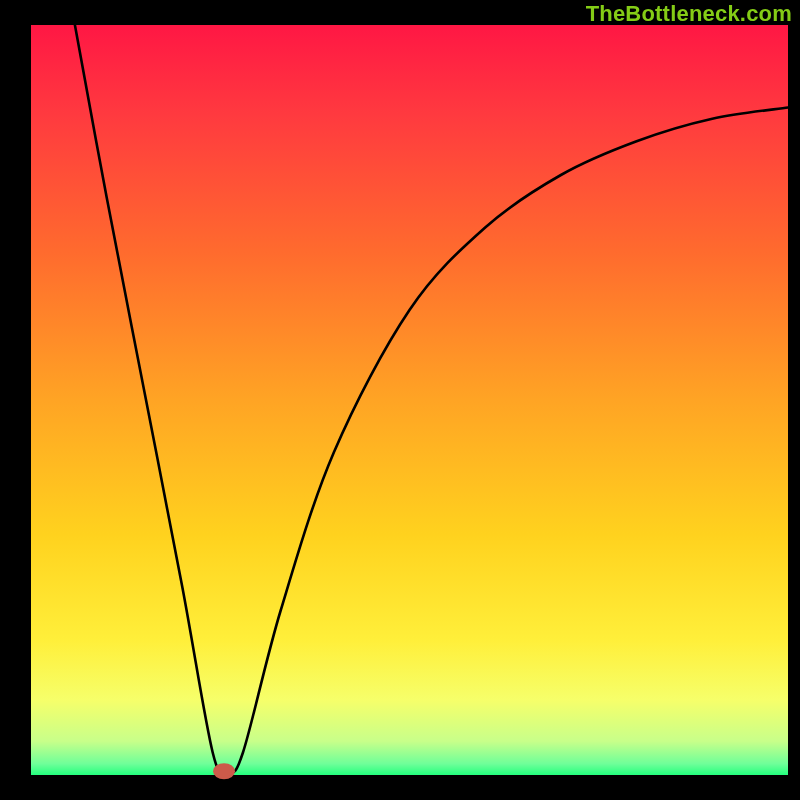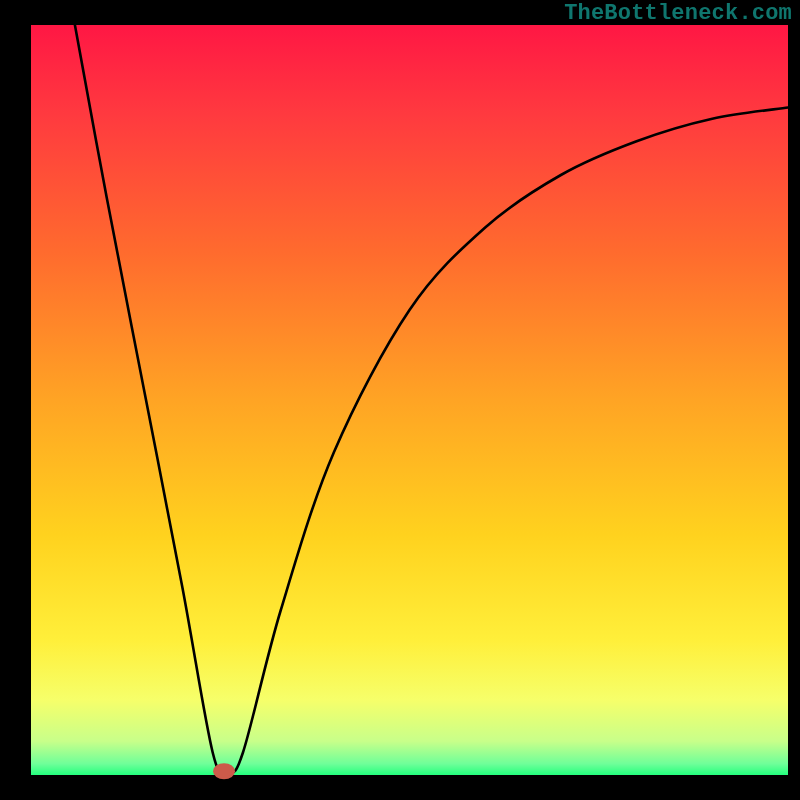--- a/index.html
+++ b/index.html
@@ -14,24 +14,24 @@
     position: absolute;
     top: 0;
     left: 0;
     width: 800px;
     height: 800px;
   }
   .watermark {
     position: absolute;
     top: 1px;
     right: 8px;
-    font-family: Liberation Mono, monospace;
+    font-family: Liberation Sans, sans-serif;
     font-size: 22px;
     font-weight: bold;
-    color: #0f766e;
+    color: #84cc16;
     letter-spacing: 0.2px;
     z-index: 10;
   }
 </style>
 </head>
 <body>
 
 <div class="watermark">TheBottleneck.com</div>
 
 <svg class="frame" width="800" height="800" viewBox="0 0 800 800">

